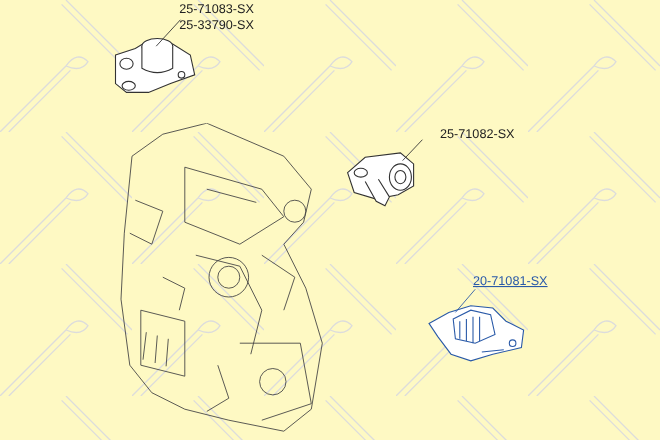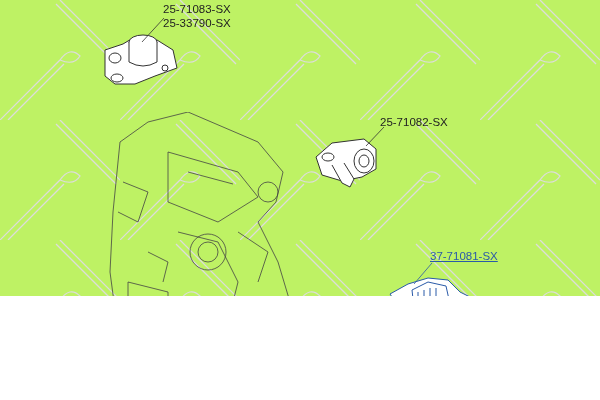--- a/index.html
+++ b/index.html
@@ -1,16 +1,16 @@
 <!DOCTYPE html>
 <html><head>
 <meta charset="utf-8">
 <style>
   html,body{margin:0;padding:0;background:#fff;}
-  #canvas{position:relative;width:600px;height:296px;overflow:hidden;background:#bef264;font-family:"Liberation Sans",sans-serif;}
+  #canvas{position:relative;width:600px;height:400px;overflow:hidden;background:#fef9c3;font-family:"Liberation Sans",sans-serif;}
   .wm{position:absolute;left:0;top:0;width:600px;height:400px;pointer-events:none;}
   .part{position:absolute;}
   .label{position:absolute;font-size:11.5px;color:#222;white-space:nowrap;line-height:13px;}
   .label.link{color:#2a5aa8;text-decoration:underline;cursor:pointer;}
   svg{display:block;}
 </style>
 </head>
 <body>
 
 <div id="canvas">
@@ -78,37 +78,37 @@
     <svg width="70" height="55" viewBox="0 0 70 55">
       <g fill="#fff" stroke="#333" stroke-width="1">
         <path d="M4 22 L20 8 L52 4 L64 14 L64 34 L50 42 L30 46 L10 40 Z"></path>
         <ellipse cx="52" cy="26" rx="10" ry="12"></ellipse>
         <ellipse cx="52" cy="26" rx="5" ry="6"></ellipse>
         <path d="M20 30 L30 48 L38 52 L42 44 L32 28"></path>
         <ellipse cx="16" cy="22" rx="6" ry="4"></ellipse>
       </g>
     </svg>
   </div>
-  <div class="label" style="left:380px;top:116px;">25-71082-SX</div>
+  <div class="label" style="left:400px;top:116px;">25-71082-SX</div>
   <svg class="part" style="left:364px;top:126px;" width="22" height="22">
     <line x1="20" y1="1" x2="2" y2="20" stroke="#333" stroke-width="0.8"></line>
   </svg>
 
   <div class="part" style="left:388px;top:270px;">
     <svg width="90" height="60" viewBox="0 0 90 60">
       <g fill="#fff" stroke="#2a5aa8" stroke-width="1">
         <path d="M2 24 L20 14 L40 8 L60 10 L72 22 L88 30 L86 46 L60 52 L40 58 L22 52 L10 36 Z"></path>
         <path d="M24 20 L40 12 L58 16 L62 34 L44 42 L26 38 Z"></path>
         <path d="M30 22 L30 38"></path>
           <path d="M36 20 L36 40"></path>
           <path d="M42 18 L42 42"></path>
           <path d="M48 18 L48 40"></path>
         <circle cx="78" cy="42" r="3"></circle>
         <path d="M50 50 L70 48"></path>
       </g>
     </svg>
   </div>
-  <div class="label link" style="left:430px;top:250px;">37-71081-SX</div>
+  <div class="label link" style="left:430px;top:250px;">20-71081-SX</div>
   <svg class="part" style="left:412px;top:262px;" width="22" height="24">
     <line x1="20" y1="1" x2="2" y2="22" stroke="#2a5aa8" stroke-width="0.8"></line>
   </svg>
 
 </div>
 
 </body></html>

